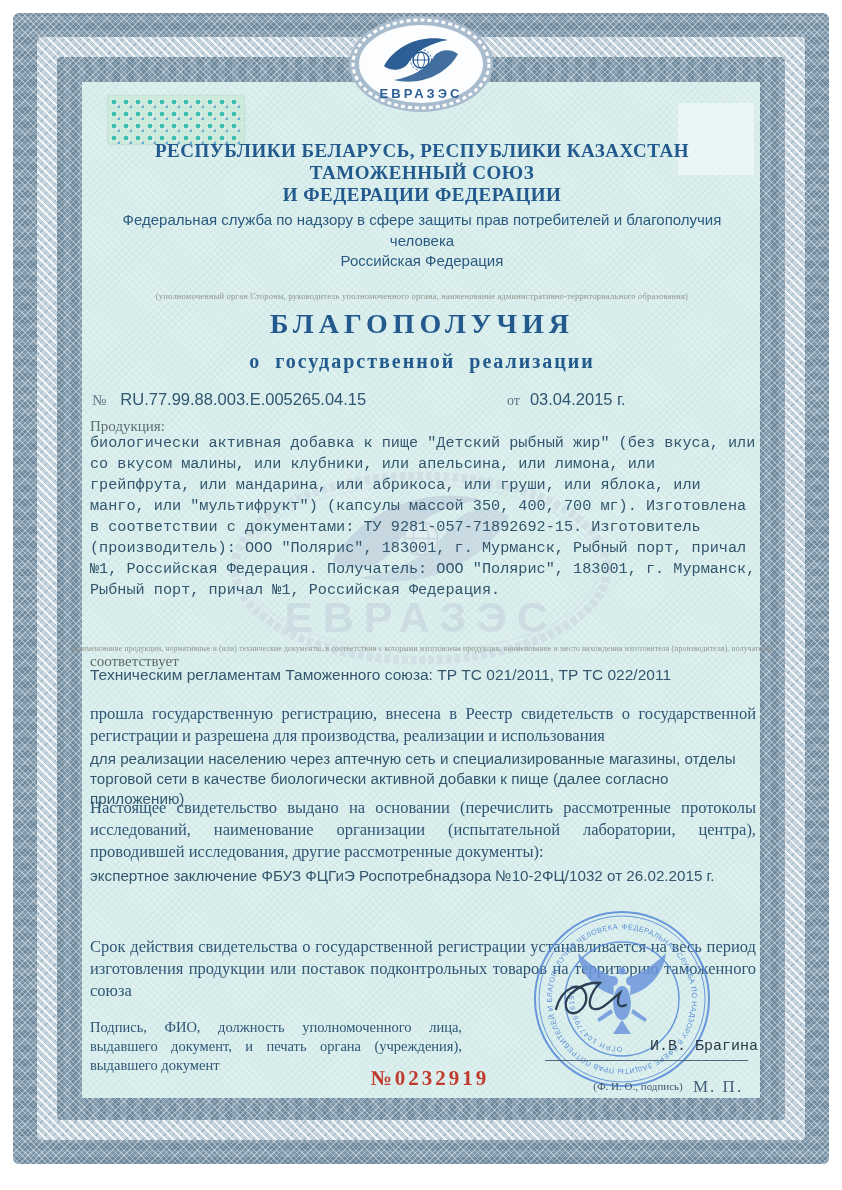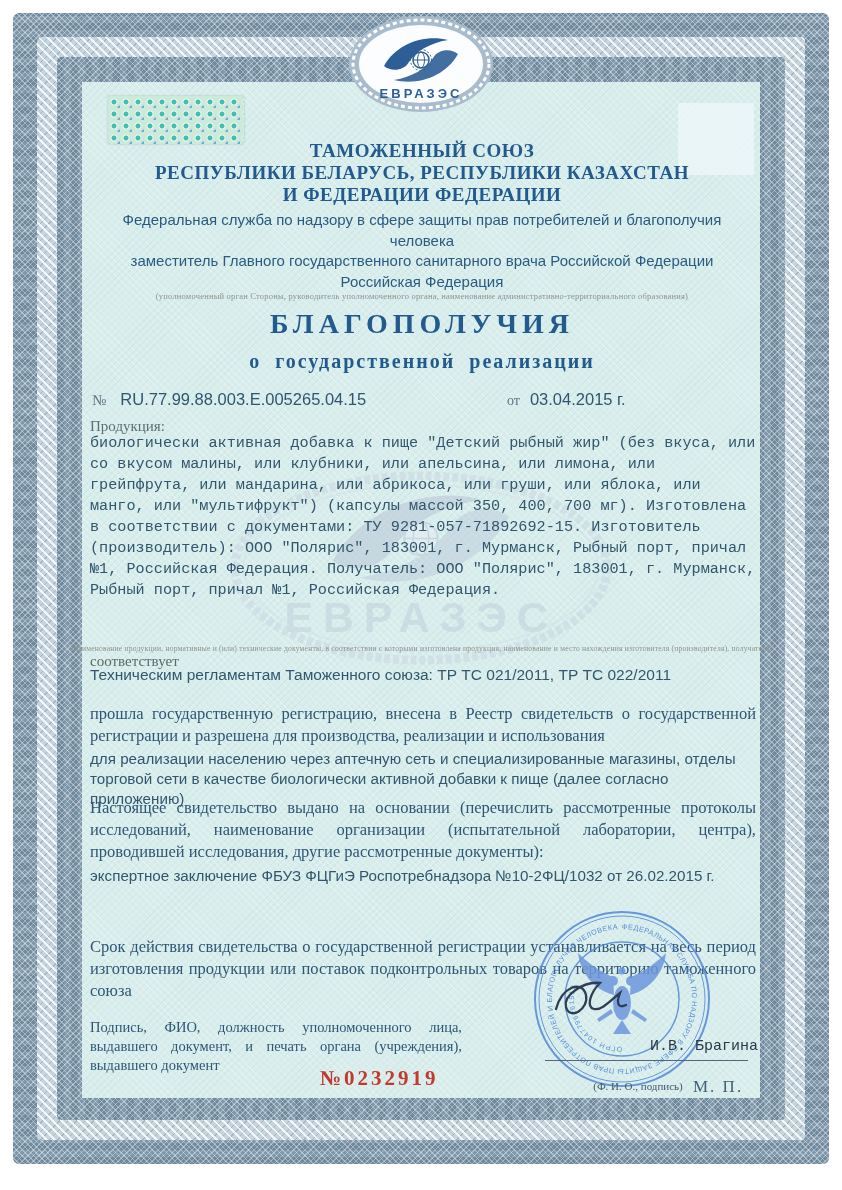--- a/index.html
+++ b/index.html
@@ -75,21 +75,21 @@
   .basis-block{left:90px;right:86px;top:797px;}
   .basis-expert{font-family:"Liberation Sans",sans-serif;font-size:15.2px;color:#33566e;margin-top:4px;}
   .validity-block{left:90px;right:86px;top:936px;}
   .sign-instruction{left:90px;top:1018px;width:372px;font-size:14.5px;line-height:19px;
     color:#2f5575;text-align:justify;}
   .stamp-svg{position:absolute;left:528px;top:905px;width:188px;height:188px;}
   .sign-name{left:650px;top:1038px;font-family:Liberation Mono, monospace;font-size:15px;
     color:#2b3947;}
   .sign-line{left:545px;top:1060px;width:203px;border-top:1px solid #51667c;height:0;}
   .sign-caption{left:548px;top:1063px;width:180px;font-size:11px;color:#3f566e;text-align:center;margin-top:17px;}
-  .serial{left:320px;top:1066px;width:220px;font-size:21px;font-weight:bold;
+  .serial{left:320px;top:1066px;width:220px;text-align:center;font-size:21px;font-weight:bold;
     letter-spacing:3px;color:#c23a2e;}
   .seal-label{left:693px;top:1077px;font-size:17px;color:#45607a;letter-spacing:2px;}
 </style>
 </head>
 <body>
 
 <div class="page">
 
   <div class="band band-outer"></div>
   <div class="band band-mid"></div>
@@ -121,25 +121,24 @@
     <ellipse cx="75" cy="46" rx="3.5" ry="8" fill="none" stroke="#2d5f96" stroke-width="1"></ellipse>
     <line x1="67" y1="46" x2="83" y2="46" stroke="#2d5f96" stroke-width="1"></line>
     <circle cx="75" cy="46" r="10.5" fill="none" stroke="#2d5f96" stroke-width="1" stroke-dasharray="2 2"></circle>
     <text x="75" y="84" text-anchor="middle" font-family="Liberation Sans, sans-serif" font-size="13" font-weight="bold" letter-spacing="3" fill="#2d5f96">ЕВРАЗЭС</text>
   </svg>
 
   <div class="holo-sticker"></div>
   <div class="pale-square"></div>
 
   <div class="abs header-block center">
+    <div class="h-line">РЕСПУБЛИКИ БЕЛАРУСЬ, РЕСПУБЛИКИ КАЗАХСТАН</div>
     <div class="h-line">ТАМОЖЕННЫЙ СОЮЗ</div>
-    <div class="h-line">РЕСПУБЛИКИ БЕЛАРУСЬ, РЕСПУБЛИКИ КАЗАХСТАН</div>
     <div class="h-line">И ФЕДЕРАЦИИ ФЕДЕРАЦИИ</div>
     <div class="auth-line" style="margin-top:4px">Федеральная служба по надзору в сфере защиты прав потребителей и благополучия человека</div>
-    <div class="auth-line">заместитель Главного государственного санитарного врача Российской Федерации</div>
     <div class="auth-line">Российская Федерация</div>
   </div>
   <div class="abs caption1 caption-small center">(уполномоченный орган Стороны, руководитель уполномоченного органа, наименование административно-территориального образования)</div>
 
   <div class="abs title-main center">БЛАГОПОЛУЧИЯ</div>
   <div class="abs title-sub center">о государственной реализации</div>
 
   <div class="abs number-row">
     <span class="reg-no-label">№</span>
     <span class="reg-number">RU.77.99.88.003.Е.005265.04.15</span>

